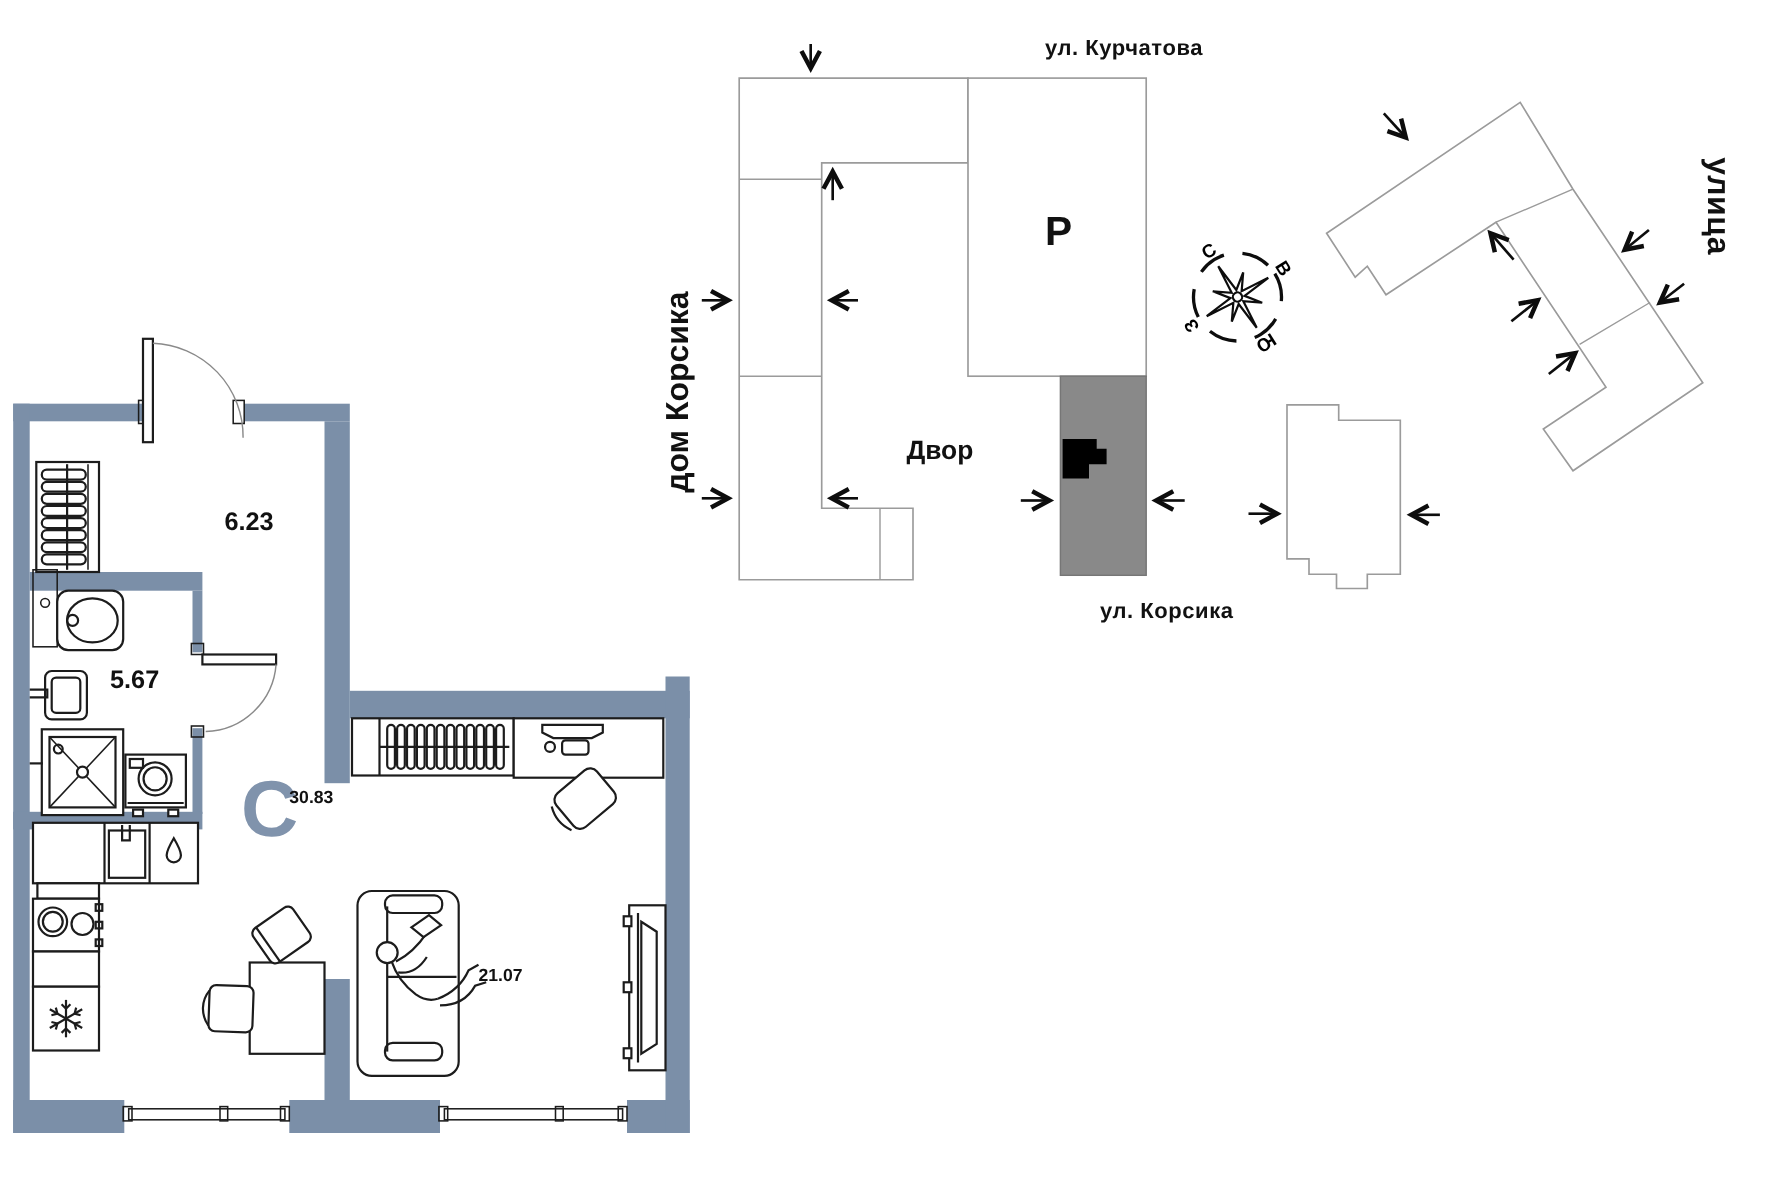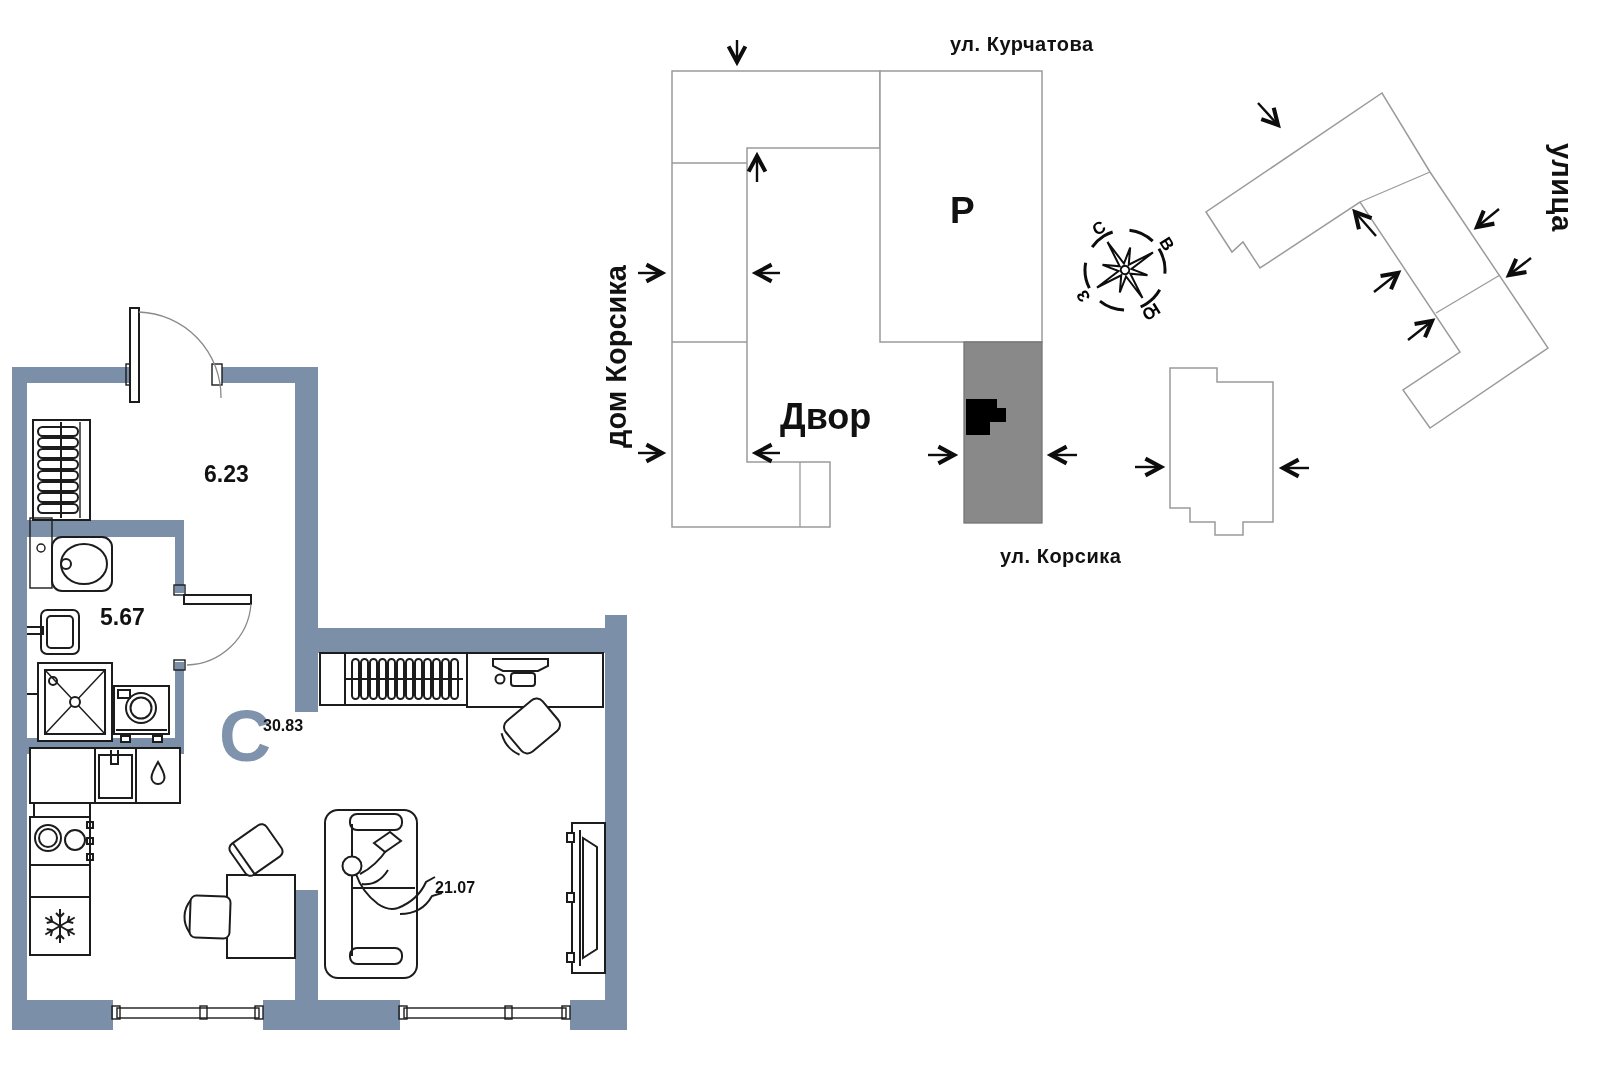--- a/index.html
+++ b/index.html
@@ -277,21 +277,21 @@
         <rect class="thin" x="562" y="1006" width="8" height="13" fill="#fff"></rect>
         <rect class="thin" x="505" y="1006" width="7" height="13" fill="#fff"></rect>
       </g>
     </g>
   </svg>
 
   <div class="lbl street" style="left:950px;top:33px;">ул. Курчатова</div>
   <div class="lbl street" style="left:1000px;top:545px;">ул. Корсика</div>
   <div class="lbl street rot-cw" style="left:1578px;top:143px;font-size:29px;">улица</div>
   <div class="lbl rot-ccw" style="left:600px;top:448px;font-size:29px;">дом Корсика</div>
-  <div class="lbl" style="left:780px;top:396px;font-size:36px;text-align:right;">Двор</div>
+  <div class="lbl" style="left:824px;top:396px;font-size:24px;text-align:right;">Двор</div>
   <div class="lbl" style="left:950px;top:190px;font-size:37px;">Р</div>
 
   <div class="lbl type-letter" style="left:219px;top:700px;">С</div>
   <div class="lbl" style="left:263px;top:717px;font-size:16px;">30.83</div>
   <div class="lbl area" style="left:204px;top:461px;">6.23</div>
   <div class="lbl area" style="left:100px;top:604px;">5.67</div>
   <div class="lbl" style="left:435px;top:879px;font-size:16px;">21.07</div>
 </div>
 
 </body></html>

